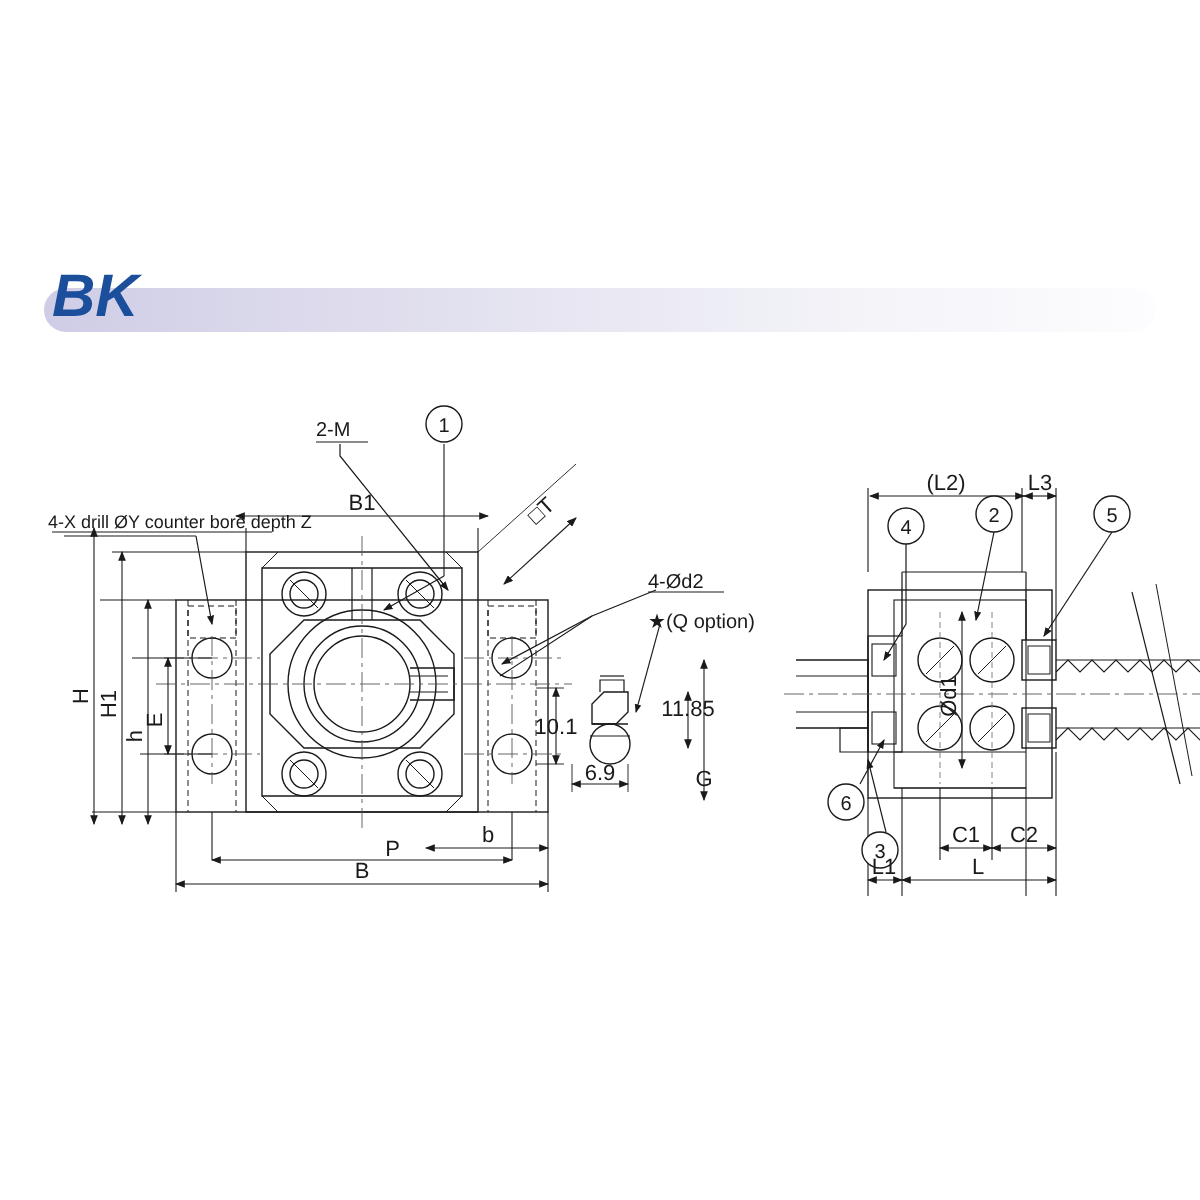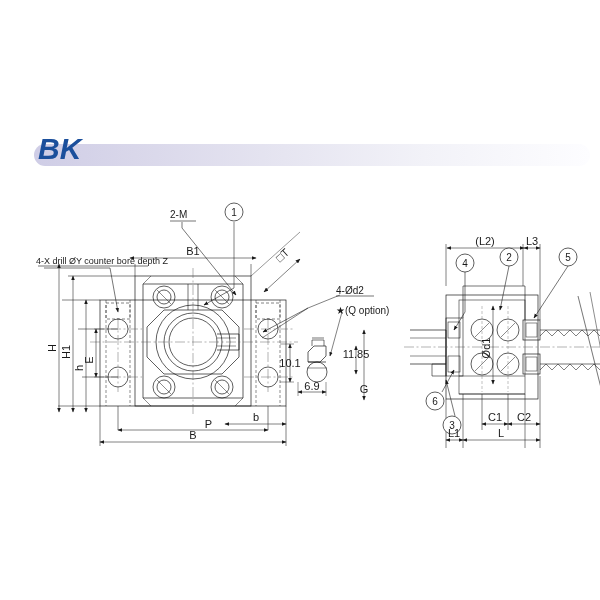--- a/index.html
+++ b/index.html
@@ -1,18 +1,18 @@
 <!DOCTYPE html>
 <html><head>
 <meta charset="utf-8">
 <style>
   html,body{margin:0;padding:0;background:#ffffff;}
   body{width:600px;height:600px;position:relative;overflow:hidden;
        font-family:"Liberation Sans",sans-serif;}
-  #stage{position:absolute;left:12px;top:0;width:484px;height:600px;}
+  #stage{position:absolute;left:0;top:0;width:484px;height:600px;}
   .hdr-bar{position:absolute;left:22px;top:144px;width:556px;height:22px;
            border-radius:11px;
            background:linear-gradient(90deg,#cfcde6 0%,#d9d7ea 18%,#e6e5f1 45%,#f2f2f8 70%,#fdfdff 100%);}
   .hdr-text{position:absolute;left:26px;top:132px;font-style:italic;font-weight:bold;
             font-size:30px;color:#1b4f9c;font-family:"Liberation Sans",sans-serif;
             letter-spacing:0px;}
   svg{position:absolute;left:0;top:0;}
   text{font-family:"Liberation Sans",sans-serif;fill:#1a1a1a;}
 </style>
 </head>

